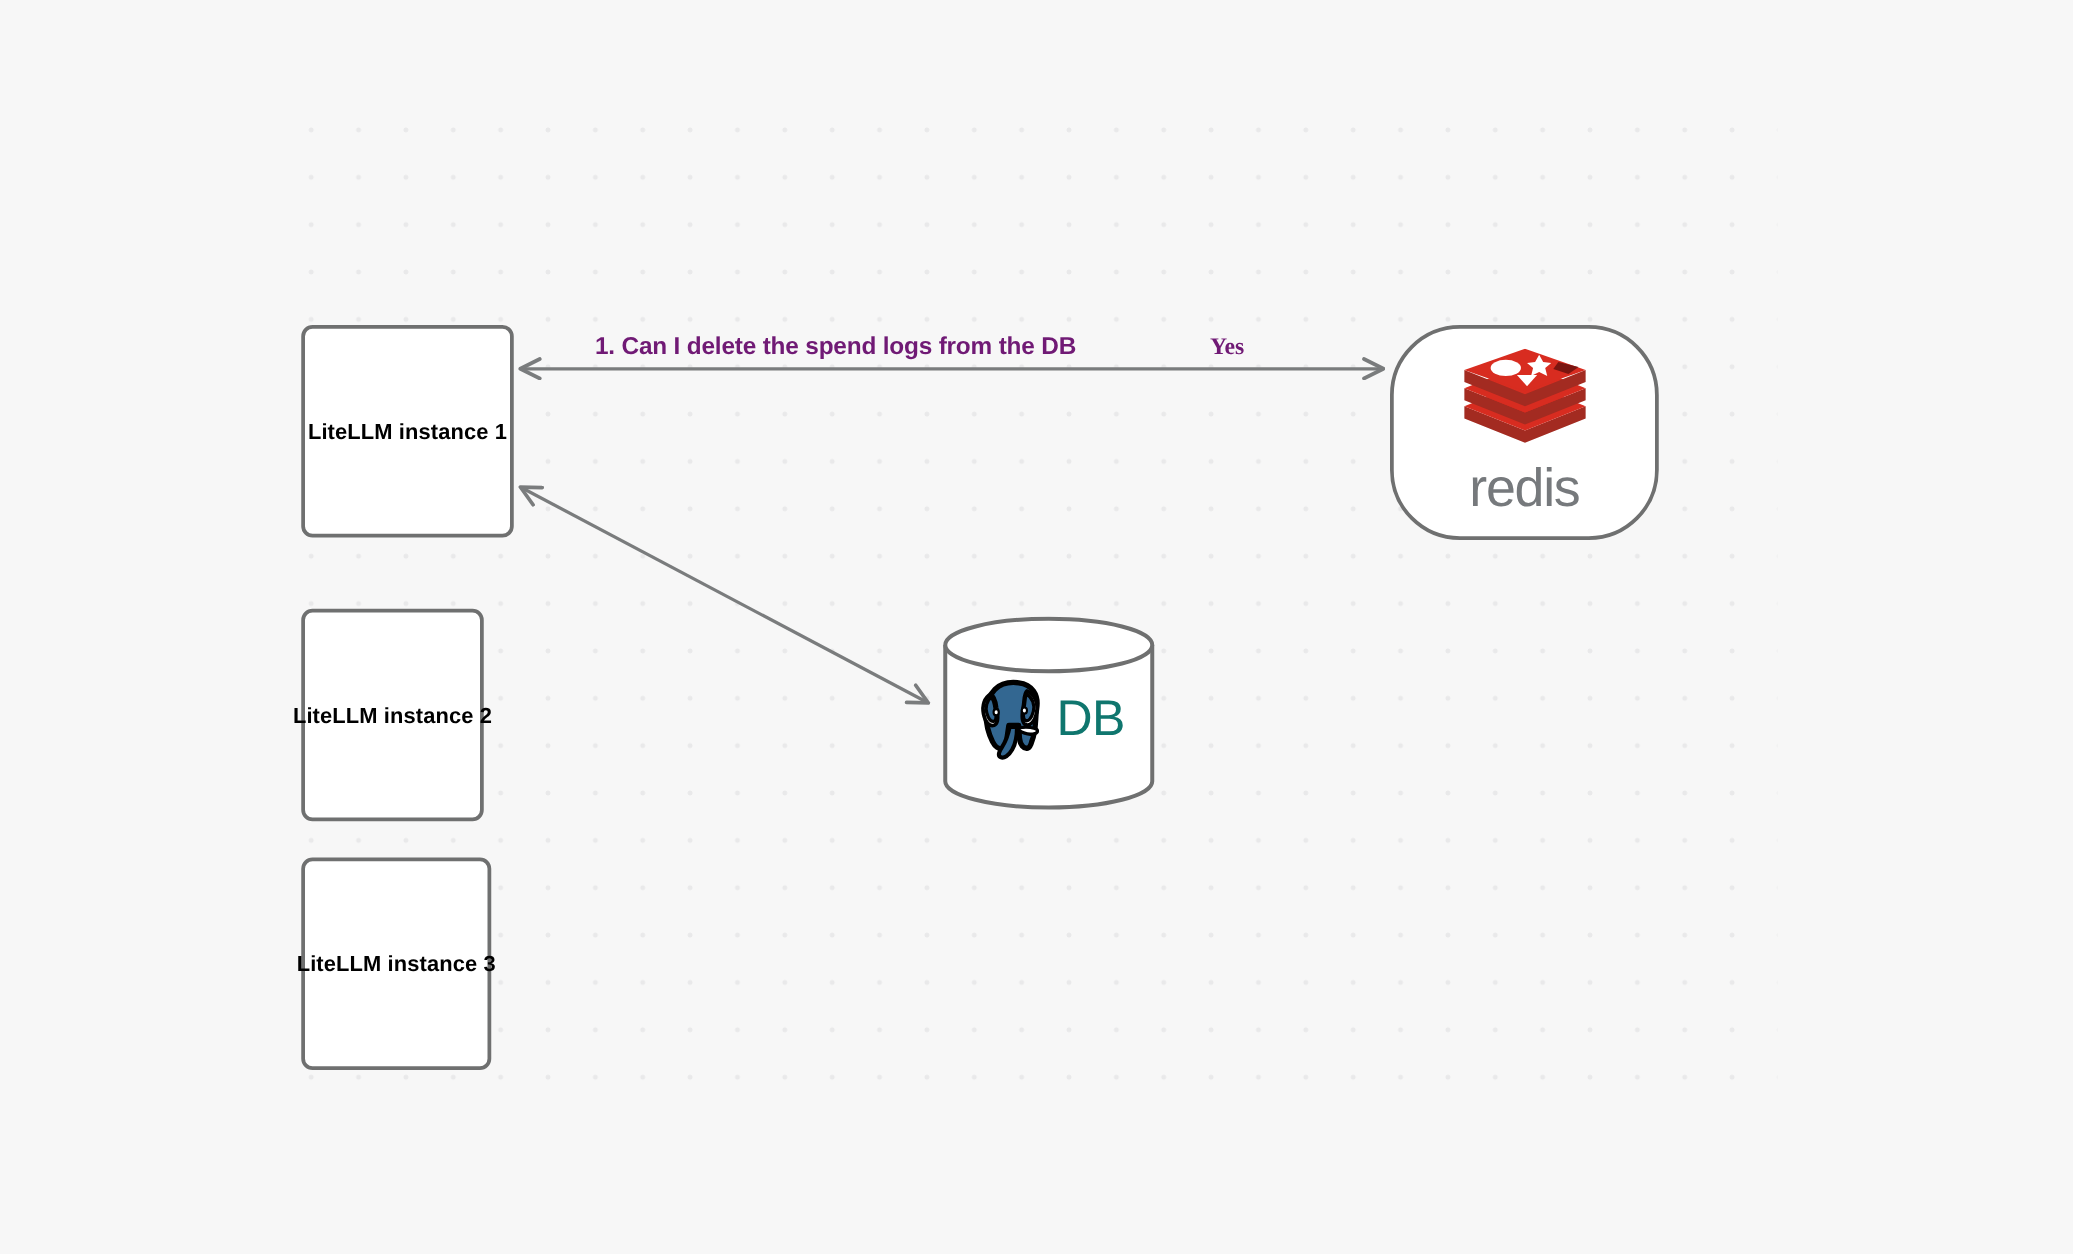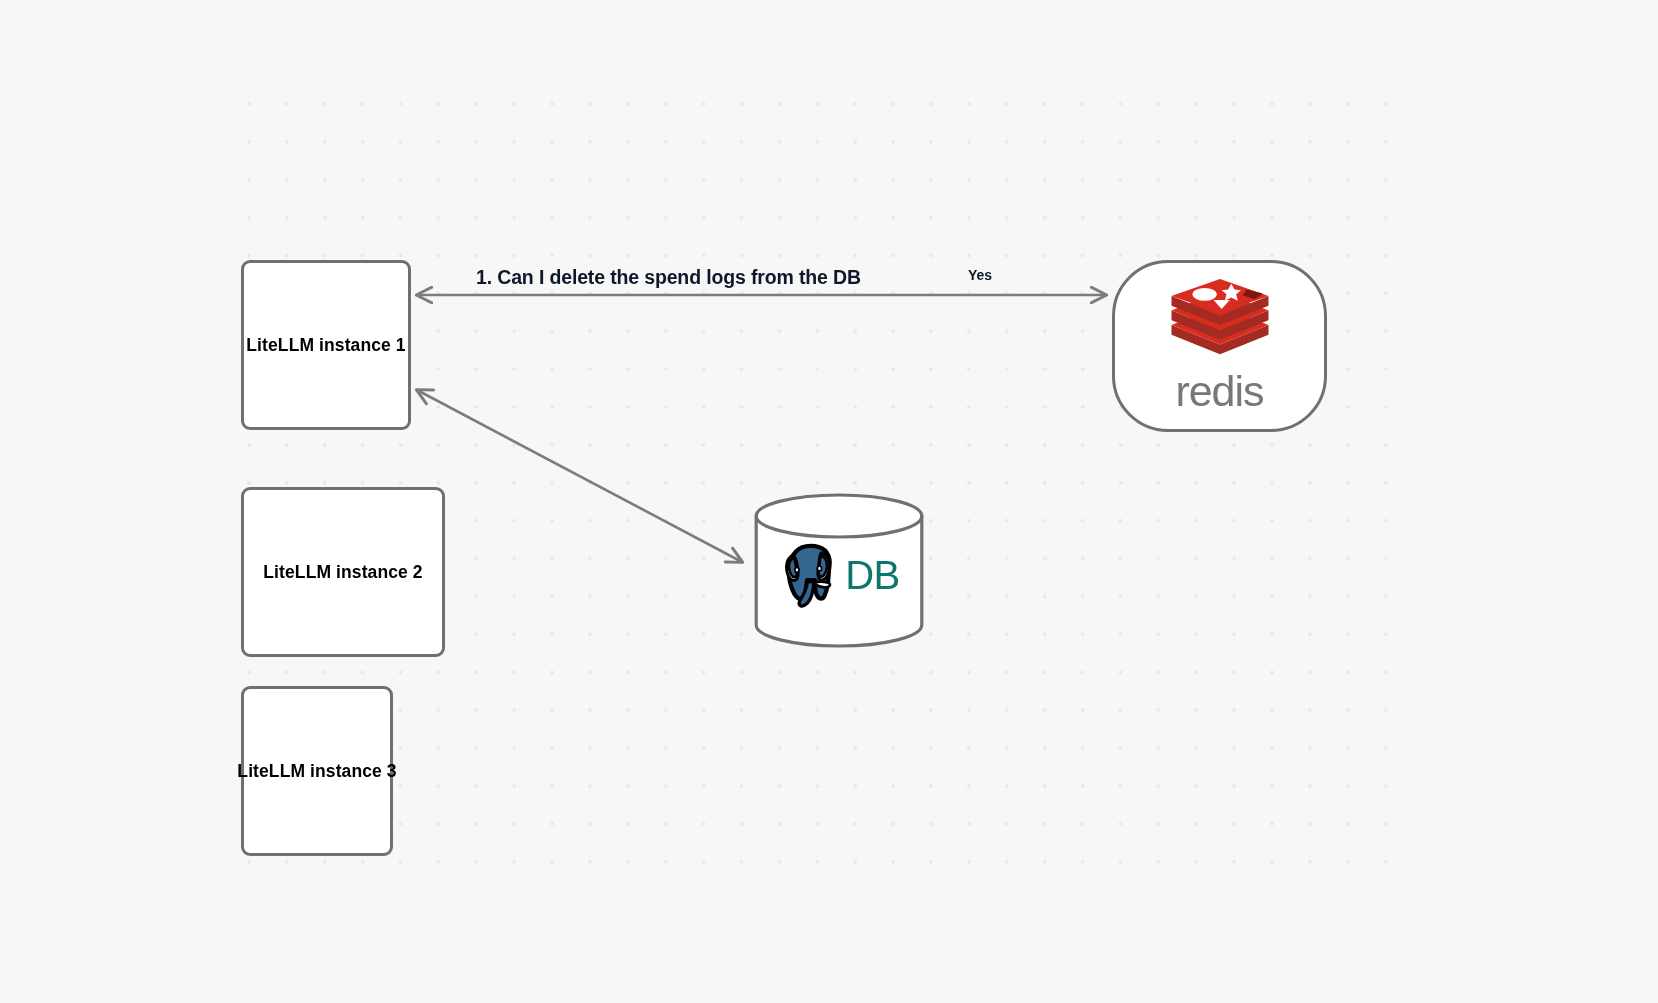--- a/index.html
+++ b/index.html
@@ -49,21 +49,21 @@
   .node-box .node-label {
     font-size: 17.5px;
     color: #000000;
     font-family: "Liberation Sans", sans-serif;
     letter-spacing: 0.1px;
     white-space: nowrap;
     font-weight: bold;
   }
 
   #litellm-1 { left: 241px; top: 260px;  width: 170px; height: 170px; }
-  #litellm-2 { left: 241px; top: 487px;  width: 204px; height: 170px; }
+  #litellm-2 { left: 241px; top: 487px;  width: 146px; height: 170px; }
   #litellm-3 { left: 241px; top: 686px;  width: 152px; height: 170px; }
 
   
   #redis-node {
     position: absolute;
     left: 1112px;
     top: 260px;
     width: 215px;
     height: 172px;
     background: #ffffff;
@@ -121,34 +121,35 @@
     left: 0; top: 0;
     width: 1658px; height: 1003px;
     pointer-events: none;
   }
 
   
   .edge-label {
     position: absolute;
     font-family: "Liberation Sans", sans-serif;
     font-weight: bold;
-    color: #0f172a;
+    color: #701a75;
     white-space: nowrap;
     line-height: 1;
   }
   #edge-label-1 {
     left: 476px;
     top: 268px;
     font-size: 19.5px;
     letter-spacing: -0.15px;
   }
   #edge-label-1-yes {
     left: 968px;
     top: 268px;
-    font-size: 14px;
+    font-size: 19px;
+    font-family: Liberation Serif, serif;
   }
   #edge-label-2 {
     left: 552px;
     top: 434px;
     font-size: 19.5px;
     letter-spacing: -0.15px;
   }
 </style>
 </head>
 <body>

